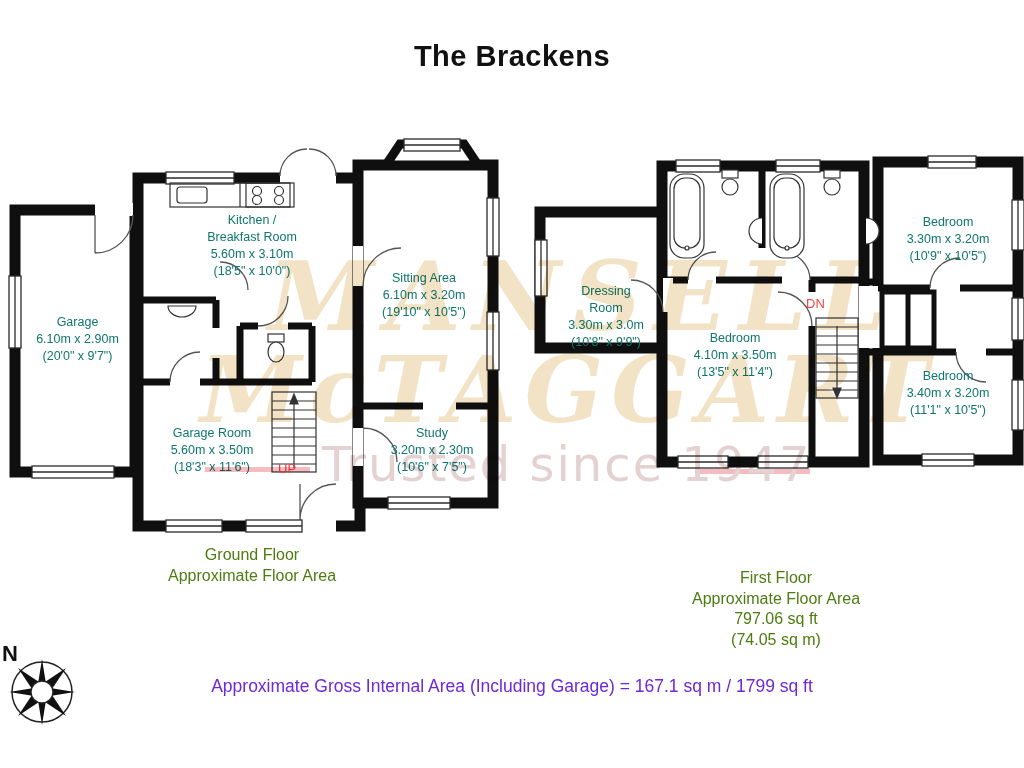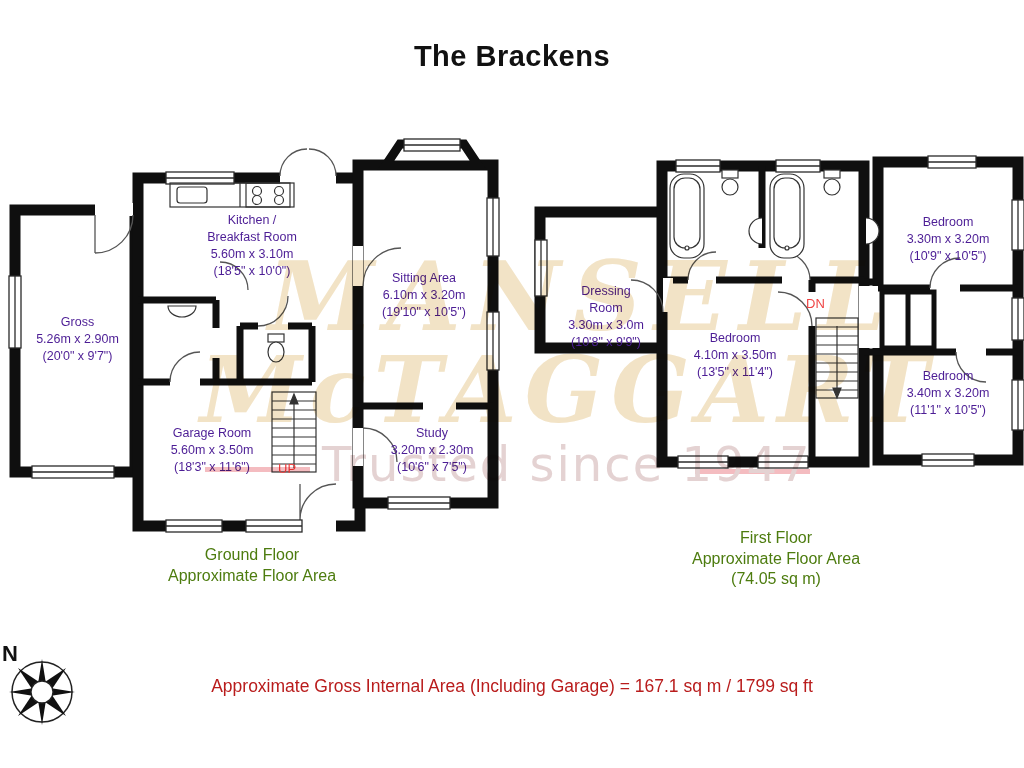--- a/index.html
+++ b/index.html
@@ -3,27 +3,27 @@
 <meta charset="utf-8">
 <style>
   html,body{margin:0;padding:0;background:#ffffff;}
   body{width:1024px;height:768px;position:relative;overflow:hidden;
        font-family:"Liberation Sans", sans-serif;color:#1c1c1c;}
   .abs{position:absolute;}
   .page-title{left:0;top:40px;width:1024px;text-align:center;
               font-size:29px;font-weight:bold;letter-spacing:.5px;color:#111;}
   svg.plan{position:absolute;}
   .room-label{position:absolute;text-align:center;font-size:12.5px;line-height:17px;
-              color:#4c1d95;z-index:4;}
+              color:#0f766e;z-index:4;}
   .room-label .rname{white-space:pre-line;}
   .stair-label{position:absolute;font-size:13px;color:#ef4444;z-index:4;}
   .cap{position:absolute;width:300px;text-align:center;font-size:16px;
        line-height:20.5px;color:#4d7c0f;z-index:4;}
   .footer{position:absolute;left:0;top:674px;width:1024px;text-align:center;
-          font-size:17.5px;line-height:25px;color:#b91c1c;z-index:4;}
+          font-size:17.5px;line-height:25px;color:#6d28d9;z-index:4;}
   .compass-n{position:absolute;left:2px;top:641px;font-size:22px;font-weight:bold;
              color:#111;z-index:4;}
   
   .wm-layer{position:absolute;left:0;top:0;width:1024px;height:768px;
             mix-blend-mode:multiply;pointer-events:none;z-index:6;}
   .wm-serif{position:absolute;font-family:"DejaVu Serif", serif;font-style:italic;
             font-weight:bold;color:#f2e3c6;white-space:nowrap;}
   .wm1{left:268px;top:240px;font-size:96px;letter-spacing:12px;}
   .wm2{left:200px;top:336px;font-size:92px;letter-spacing:8px;}
   .wm-tag{position:absolute;left:322px;top:436px;font-family:"DejaVu Sans", sans-serif;
@@ -199,22 +199,22 @@
 Breakfast Room</div>
   <div>5.60m x 3.10m</div>
   <div>(18'5" x 10'0")</div>
 </div>
 <div class="room-label" style="left:344px;top:270px;width:160px">
   <div class="rname">Sitting Area</div>
   <div>6.10m x 3.20m</div>
   <div>(19'10" x 10'5")</div>
 </div>
 <div class="room-label" style="left:0px;top:314px;width:155px">
-  <div class="rname">Gross</div>
-  <div>5.26m x 2.90m</div>
+  <div class="rname">Garage</div>
+  <div>6.10m x 2.90m</div>
   <div>(20'0" x 9'7")</div>
 </div>
 <div class="room-label" style="left:132px;top:425px;width:160px">
   <div class="rname">Garage Room</div>
   <div>5.60m x 3.50m</div>
   <div>(18'3" x 11'6")</div>
 </div>
 <div class="room-label" style="left:352px;top:425px;width:160px">
   <div class="rname">Study</div>
   <div>3.20m x 2.30m</div>
@@ -242,23 +242,24 @@
   <div class="rname">Bedroom</div>
   <div>3.40m x 3.20m</div>
   <div>(11'1" x 10'5")</div>
 </div>
 <div class="stair-label" style="left:806px;top:296px">DN</div>
 
 <div class="cap" style="left:102px;top:545px">
   <div>Ground Floor</div>
   <div>Approximate Floor Area</div>
 </div>
-<div class="cap" style="left:626px;top:528px">
+<div class="cap" style="left:626px;top:568px">
   <div>First Floor</div>
   <div>Approximate Floor Area</div>
+  <div>797.06 sq ft</div>
   <div>(74.05 sq m)</div>
 </div>
 
 <div class="footer">
   <div>Approximate Gross Internal Area (Including Garage) = 167.1 sq m / 1799 sq ft</div>
 </div>
 
 <div class="compass-n">N</div>
 <svg class="plan" style="left:6px;top:656px;width:72px;height:72px" viewBox="0 0 72 72">
   <circle cx="36" cy="36" r="30" fill="none" stroke="#222" stroke-width="1.5"></circle>

